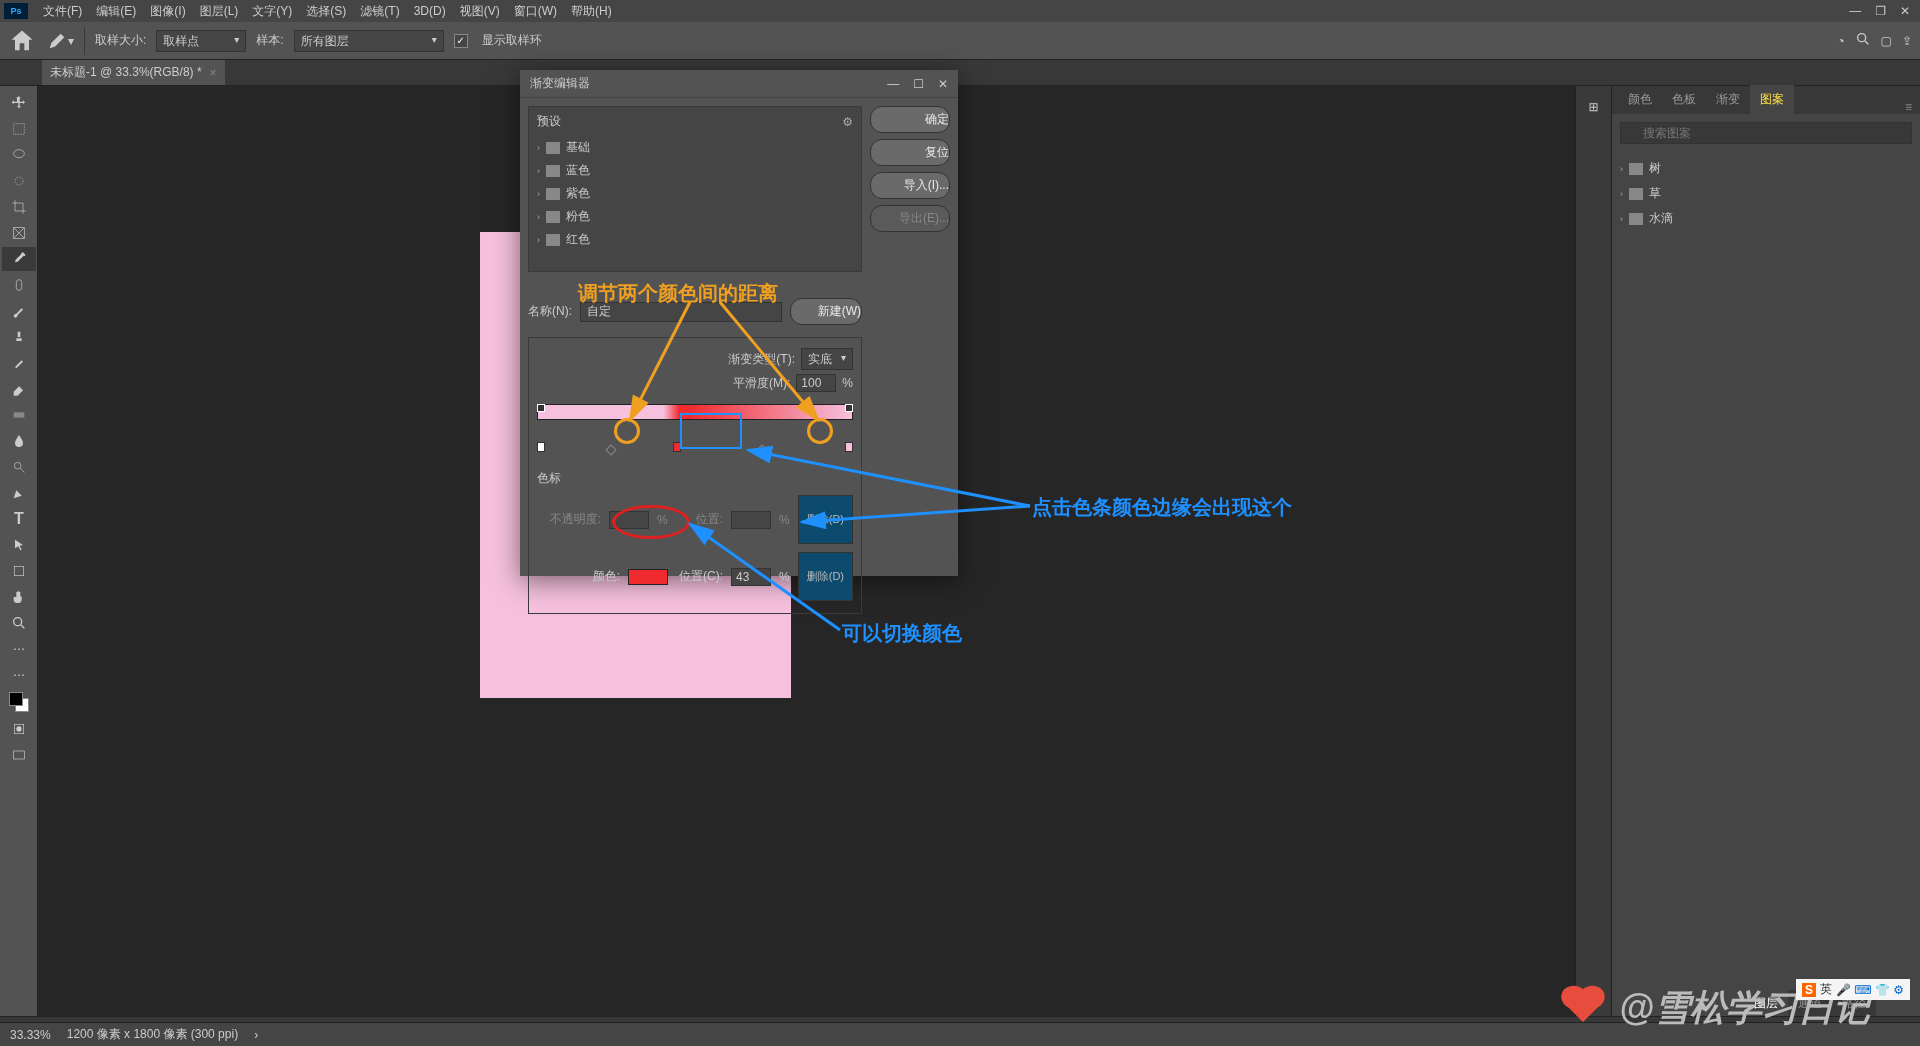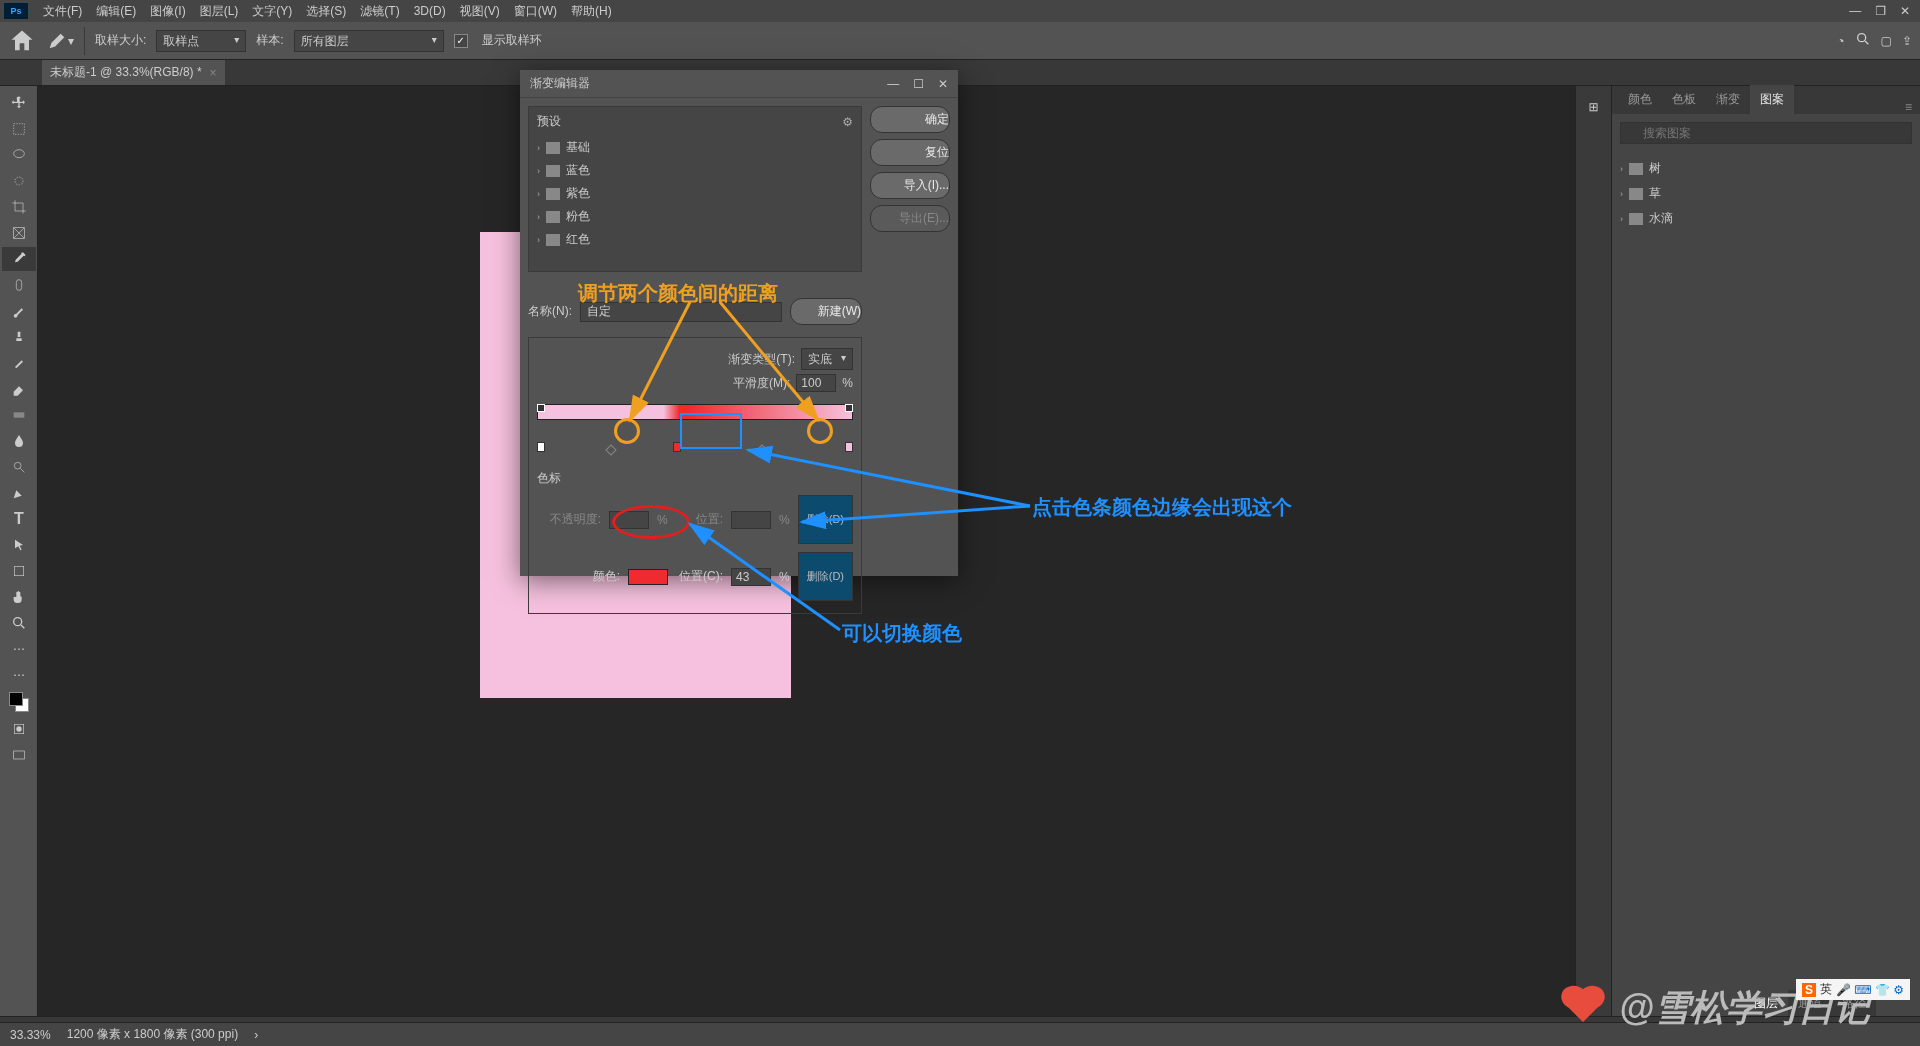--- a/index.html
+++ b/index.html
@@ -25,21 +25,21 @@
 .toolbar{width:38px;background:#535353;display:flex;flex-direction:column;border-right:1px solid #222;padding-top:4px}
 .tool{width:34px;height:24px;margin:1px 2px;display:flex;align-items:center;justify-content:center;cursor:pointer}
 .tool.active{background:#3a3a3a}
 .tool svg{width:16px;height:16px}
 .canvas-area{flex:1;background:#262626;position:relative}
 .artboard{position:absolute;left:442px;top:146px;width:311px;height:466px;background:#f6c1de}
 .rpanel{width:309px;background:#454545;border-left:1px solid #222}
 .rpanel-collapse{width:36px;background:#3a3a3a;border-left:1px solid #222;padding-top:14px;display:flex;flex-direction:column;align-items:center;gap:8px}
 .p-tabs{display:flex;background:#383838;height:28px;align-items:flex-end;padding-left:6px}
 .p-tab{padding:6px 10px;font-size:12px;color:#999}
-.p-tab.active{background:#454545;color:#e5e5e5}
+.p-tab.active{background:#454545;color:#fde047}
 .p-menu{margin-left:auto;padding:0 8px;color:#888}
 .search-row{padding:8px;display:flex;align-items:flex-end}
 .search-input{flex:1;background:#383838;border:1px solid #333;height:22px;padding:0 6px 0 22px;color:#888}
 .tree{padding:4px 6px}
 .tree-item{display:flex;align-items:center;gap:6px;padding:4px 2px;cursor:pointer}
 .chev{font-size:9px;color:#aaa}
 .fold{width:14px;height:12px;background:#888;display:inline-block}
 .statusbar{position:absolute;bottom:0;left:0;right:0;height:24px;background:#454545;display:flex;align-items:center;padding:0 10px;font-size:11px;gap:16px;border-top:1px solid #222}
 .dialog{position:absolute;left:520px;top:70px;width:438px;height:506px;background:#535353;box-shadow:0 5px 25px rgba(0,0,0,.5)}
 .d-title{height:28px;background:#535353;display:flex;align-items:center;padding:0 10px;border-bottom:1px solid #444}

